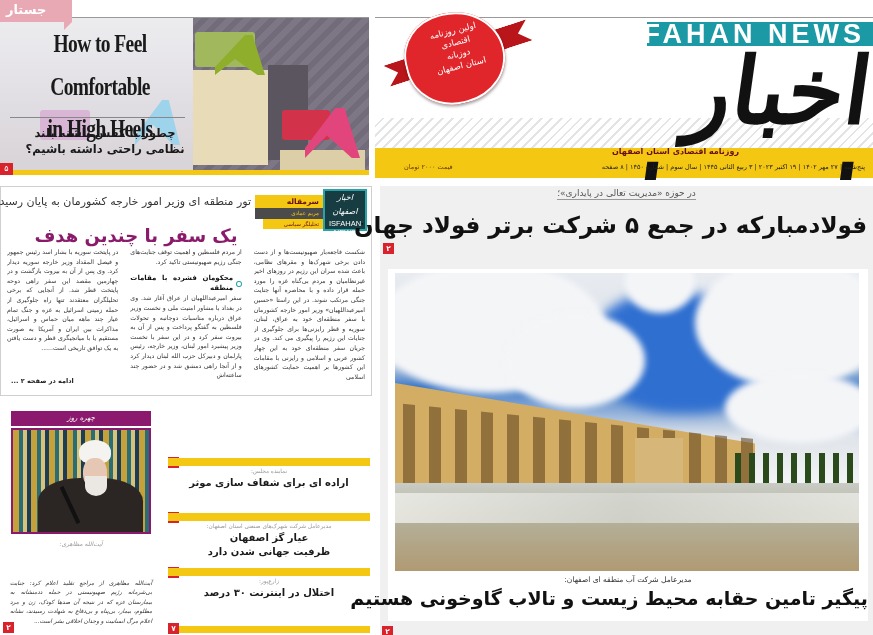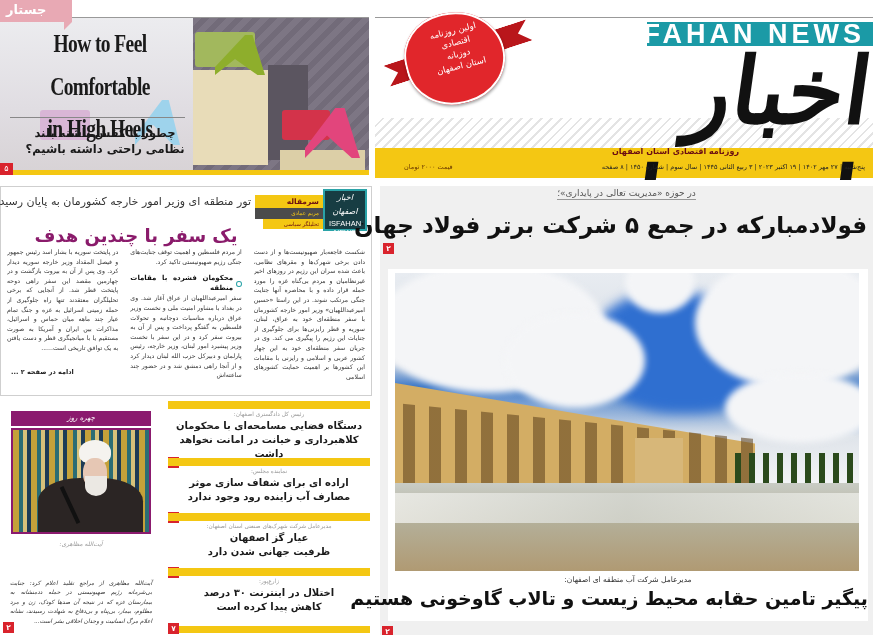--- a/index.html
+++ b/index.html
@@ -65,21 +65,21 @@
   #editorial .column-label { position: absolute; right: 48px; top: 8px; width: 68px; height: 38px; }
   #editorial .cl1 { background: #f4c713; height: 13px; font-size: 7.5px; font-weight: bold; color: #6b0e12; direction: rtl; padding-right: 4px; line-height: 13px; }
   #editorial .cl2 { background: #4b4b4b; height: 11px; font-size: 5.5px; color: #f4c713; direction: rtl; padding-right: 4px; line-height: 11px; }
   #editorial .cl3 { background: #f4c713; height: 10px; font-size: 5.5px; color: #6b0e12; direction: rtl; padding-right: 4px; line-height: 10px; width: 60px; margin-left: 8px; }
   #editorial .kicker { position: absolute; right: 120px; top: 8px; font-size: 11px; color: #333; direction: rtl; white-space: nowrap; }
   #editorial .headline { position: absolute; right: 120px; top: 24px; width: 230px; text-align: center; font-size: 18px; font-weight: bold; color: #8a1b6b; direction: rtl; white-space: nowrap; margin-top: 14px; }
   #editorial .cols { position: absolute; left: 6px; right: 6px; top: 60px; height: 140px; display: flex; flex-direction: row-reverse; gap: 12px; }
   #editorial .col { flex: 1; font-size: 6.2px; line-height: 9.6px; color: #333; direction: rtl; text-align: justify; overflow: hidden; }
   #editorial .col .subhead { font-weight: bold; font-size: 7px; color: #111; margin-top: 8px; display: flex; gap: 3px; align-items: center; }
   #editorial .col .subhead .dot { width: 6px; height: 6px; border-radius: 50%; border: 1.5px solid #2aa3a8; display: inline-block; }
-  #editorial .continue { position: absolute; left: 10px; bottom: 19px; font-size: 6.5px; font-weight: bold; color: #222; direction: rtl; }
+  #editorial .continue { position: absolute; left: 10px; bottom: 10px; font-size: 6.5px; font-weight: bold; color: #222; direction: rtl; }
 
   
   #figure { left: 0; top: 400px; width: 160px; height: 235px; background: #fff; font-style: italic; }
   #figure .hdr { position: absolute; left: 11px; top: 11px; width: 140px; height: 15px; background: #8b1a6e; color: #fff; font-size: 7px; text-align: center; line-height: 15px; direction: rtl; }
   #figure .photo { position: absolute; left: 11px; top: 28px; width: 140px; height: 106px;
     background: repeating-linear-gradient(90deg,#c4a13a 0 6px,#2b6d74 6px 10px,#d7c27a 10px 14px,#1d3c56 14px 18px); border: 2px solid #8b1a6e; overflow: hidden; }
   #figure .photo .robe { position: absolute; left: 25px; top: 48px; width: 105px; height: 58px; background: #2b2524; border-radius: 40% 40% 0 0; }
   #figure .photo .face { position: absolute; left: 70px; top: 28px; width: 24px; height: 30px; background: #e6c7b4; border-radius: 45%; }
   #figure .photo .turban { position: absolute; left: 66px; top: 10px; width: 32px; height: 24px; background: #f5f3ef; border-radius: 50% 50% 40% 40%; }
   #figure .photo .beard { position: absolute; left: 72px; top: 46px; width: 22px; height: 20px; background: #ebe8e3; border-radius: 0 0 50% 50%; }
@@ -211,56 +211,46 @@
     <div class="face"></div>
     <div class="beard"></div>
     <div class="mic"></div>
   </div>
   <div class="caption">آیت‌الله مظاهری:</div>
   <div class="body">آیت‌الله مظاهری از مراجع تقلید اعلام کرد: جنایت بی‌شرمانه رژیم صهیونیستی در حمله ددمنشانه به بیمارستان غزه که در نتیجه آن صدها کودک، زن و مرد مظلوم، بیمار، بی‌پناه و بی‌دفاع به شهادت رسیدند، نشانه اعلام مرگ انسانیت و وجدان اخلاقی بشر است...</div>
 </div>
 <div class="pgb" style="left:3px; top:622px;">۲</div>
 
 <div id="briefs" class="abs">
-  <div class="brief" style="top:6px;">
-    <div class="topbar"></div>
-    <div class="kick">رئیس کل دادگستری اصفهان:</div>
-    <div class="ttl">
-      <div>دستگاه قضایی مسامحه‌ای با محکومان</div>
-      <div>کلاهبرداری و خیانت در امانت نخواهد داشت</div>
-    </div>
-  </div>
   <div class="pgb" style="left:8px; top:62px;">۲</div>
 
   <div class="brief" style="top:63px;">
     <div class="topbar"></div>
     <div class="kick">نماینده مجلس:</div>
     <div class="ttl">
       <div>اراده ای برای شفاف سازی موثر</div>
-      <div>مصارف آب زاینده رود وجود ندارد</div>
     </div>
   </div>
   <div class="pgb" style="left:8px; top:117px;">۳</div>
 
   <div class="brief" style="top:118px;">
     <div class="topbar"></div>
     <div class="kick">مدیرعامل شرکت شهرک‌های صنعتی استان اصفهان:</div>
     <div class="ttl">
       <div>عیار گز اصفهان</div>
       <div>ظرفیت جهانی شدن دارد</div>
     </div>
   </div>
   <div class="pgb" style="left:8px; top:172px;">۶</div>
 
   <div class="brief" style="top:173px;">
     <div class="topbar"></div>
     <div class="kick">زارع‌پور:</div>
     <div class="ttl">
       <div>اختلال در اینترنت ۳۰ درصد</div>
-      <div>کاهش پیدا کرده است</div>
     </div>
   </div>
   <div class="yel" style="left:18px; width:192px; top:231px;"></div>
   <div class="pgb" style="left:8px; top:228px;">۷</div>
 </div>
 
 <div id="lead" class="abs">
   <div class="kick"><span>در حوزه «مدیریت تعالی در پایداری»؛</span></div>
   <div class="headline">فولادمبارکه در جمع ۵ شرکت برتر فولاد جهان</div>
   <div class="pgb pg1">۲</div>

